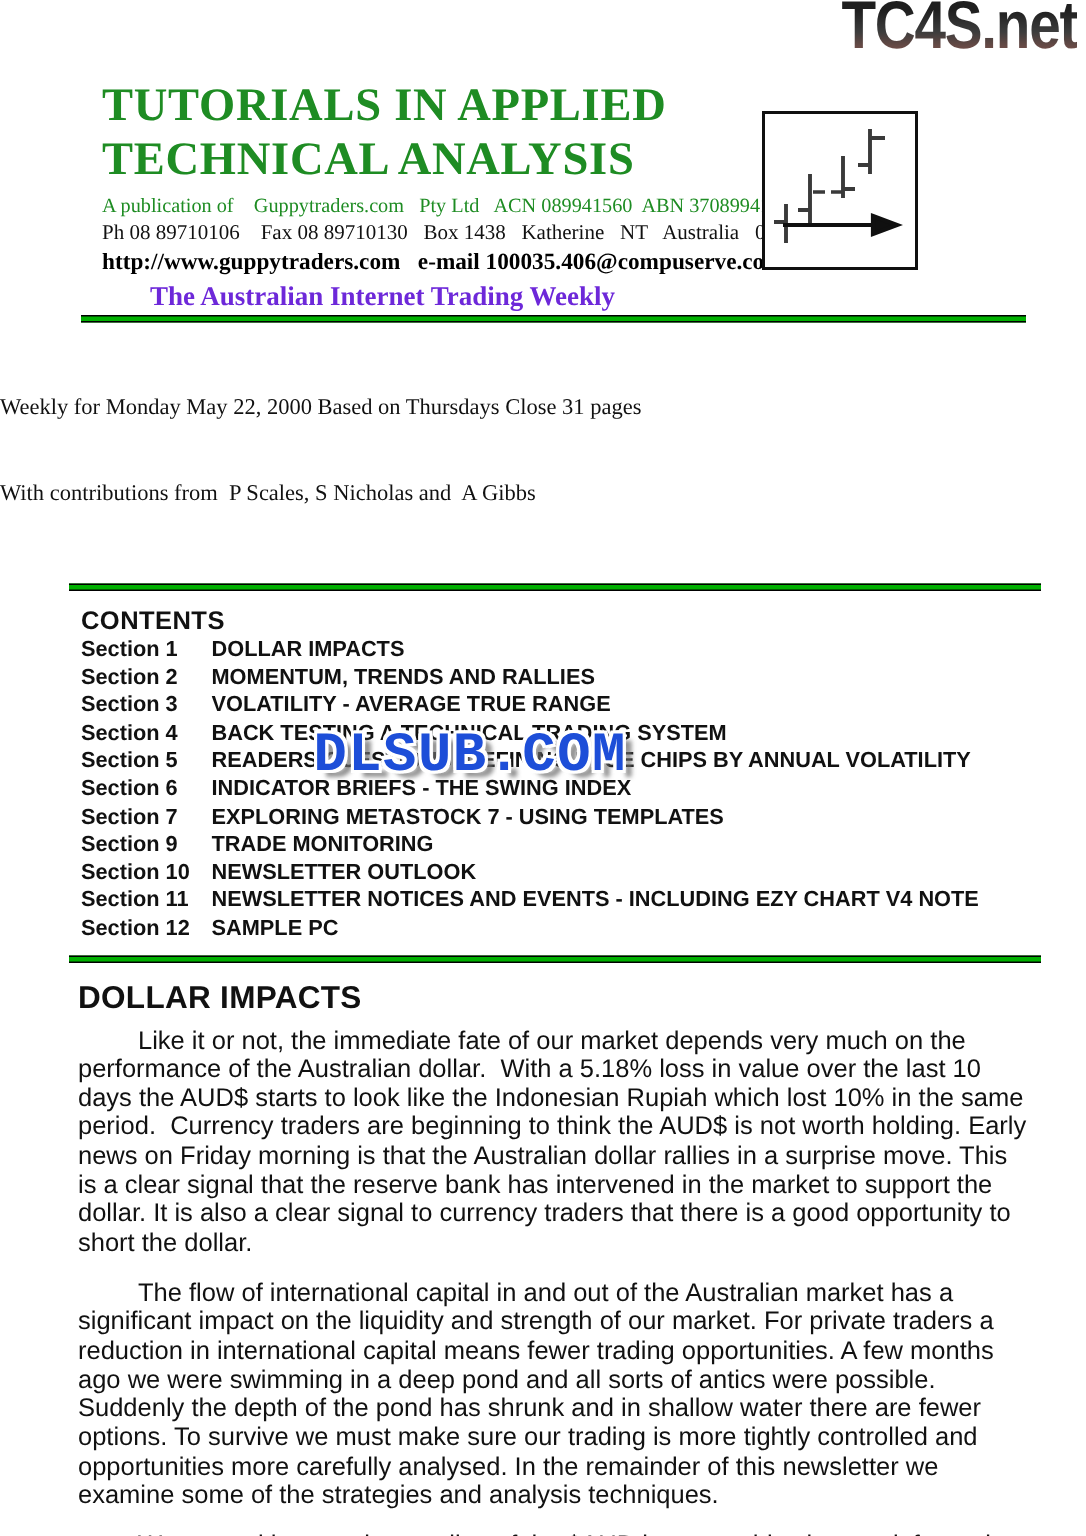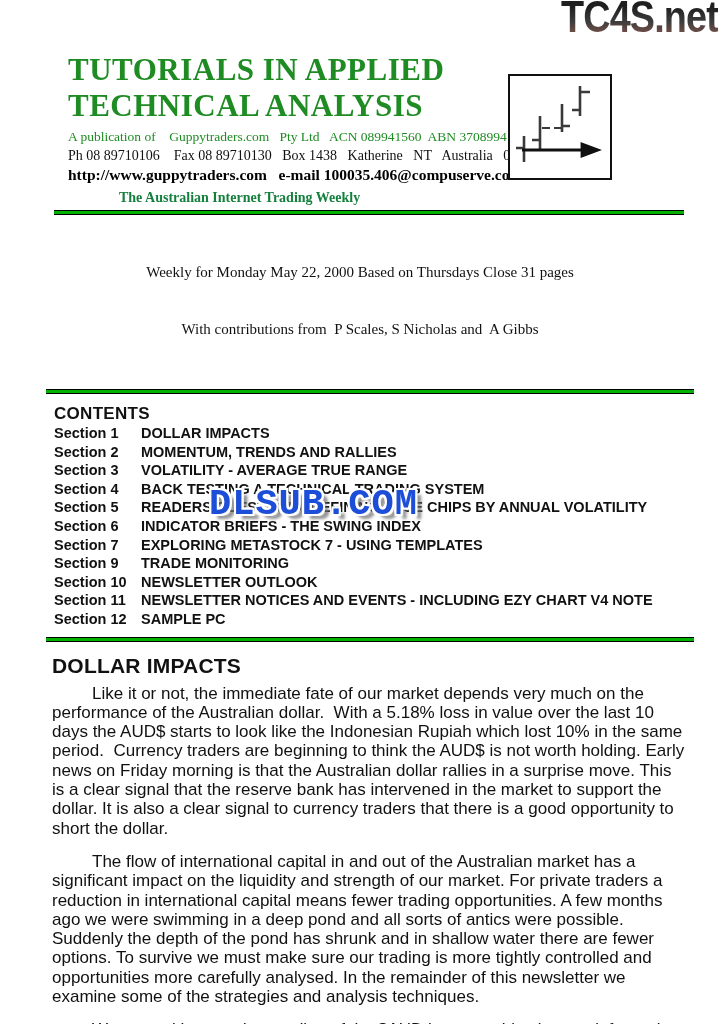--- a/index.html
+++ b/index.html
@@ -32,29 +32,29 @@
       -2px 0 0 #7c2a2e,2px 0 0 #7c2a2e,0 -2px 0 #7c2a2e,0 2px 0 #7c2a2e,
       -2px -2px 0 #7c2a2e,2px -2px 0 #7c2a2e,-2px 2px 0 #7c2a2e,2px 2px 0 #7c2a2e,
       4px 4px 4px #b8b8b8,-4px 4px 4px #d8d8d8;
   }
   
   .header{margin:52px 0 0 68px;}
   .title{font-family:"Liberation Serif",serif;font-weight:bold;font-size:31px;line-height:36px;color:#1e8c23;letter-spacing:.5px;}
   .publine{margin-top:5px;font-family:"Liberation Serif",serif;font-size:13.5px;line-height:16px;color:#1e8c23;white-space:pre-wrap;}
   .contactline{margin-top:2px;font-family:"Liberation Serif",serif;font-size:14px;line-height:17px;color:#111;white-space:pre-wrap;}
   .webline{margin-top:2px;font-family:"Liberation Serif",serif;font-weight:bold;font-size:15.5px;line-height:18px;color:#000;white-space:pre-wrap;}
-  .tagline{margin:4px 0 0 51px;font-family:"Liberation Serif",serif;font-weight:bold;font-size:14px;line-height:19px;color:#15803d;}
+  .tagline{margin:4px 0 0 32px;font-family:"Liberation Serif",serif;font-weight:bold;font-size:18px;line-height:19px;color:#6d28d9;}
   .logo-box{position:absolute;left:508px;top:74px;width:100px;height:102px;border:2px solid #101010;background:#fff;}
   
   .rule{height:5px;background:#00b100;border-top:1.5px solid #000;border-bottom:1.5px solid #000;box-sizing:border-box;}
   .rule1{margin:3px 36px 0 54px;}
   .rule2{margin:12px 26px 0 46px;}
   .rule3{margin:8px 26px 0 46px;}
   
-  .issue{margin-top:10px;text-align:center;font-family:"Liberation Serif",serif;font-size:15px;line-height:19px;color:#111;white-space:pre-wrap;}
+  .issue{margin-top:10px;text-align:left;font-family:"Liberation Serif",serif;font-size:15px;line-height:19px;color:#111;white-space:pre-wrap;}
   
   .toc{margin:10px 20px 0 54px;}
   .toc-heading{font-size:17px;font-weight:bold;line-height:20px;letter-spacing:.3px;}
   .toc-row{display:flex;font-weight:bold;font-size:14.5px;line-height:18.6px;}
   .toc-label{flex:0 0 87px;}
   .toc-title{flex:1;white-space:nowrap;overflow:hidden;}
   
   .article{margin:12px 34px 0 52px;}
   .article h2{margin:0 0 6px 0;font-size:21px;line-height:24px;font-weight:bold;letter-spacing:.2px;}
   .article p{margin:0 0 14px 0;font-size:17px;line-height:19.3px;text-indent:40px;white-space:pre-wrap;}

